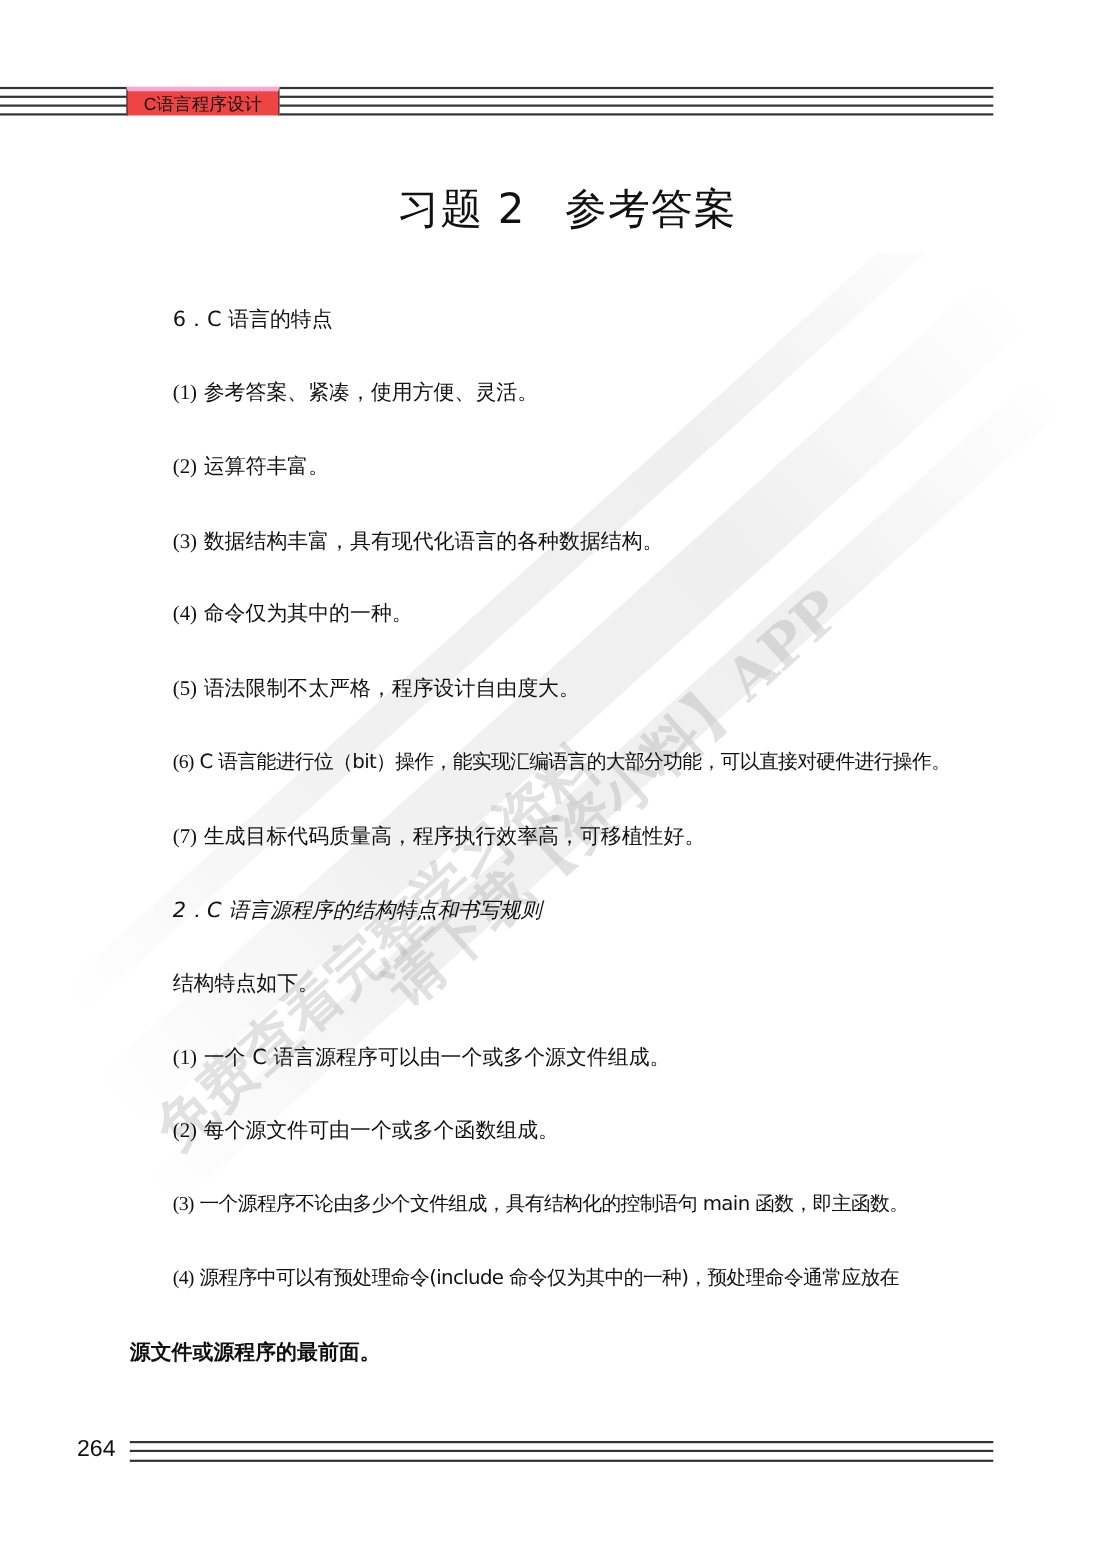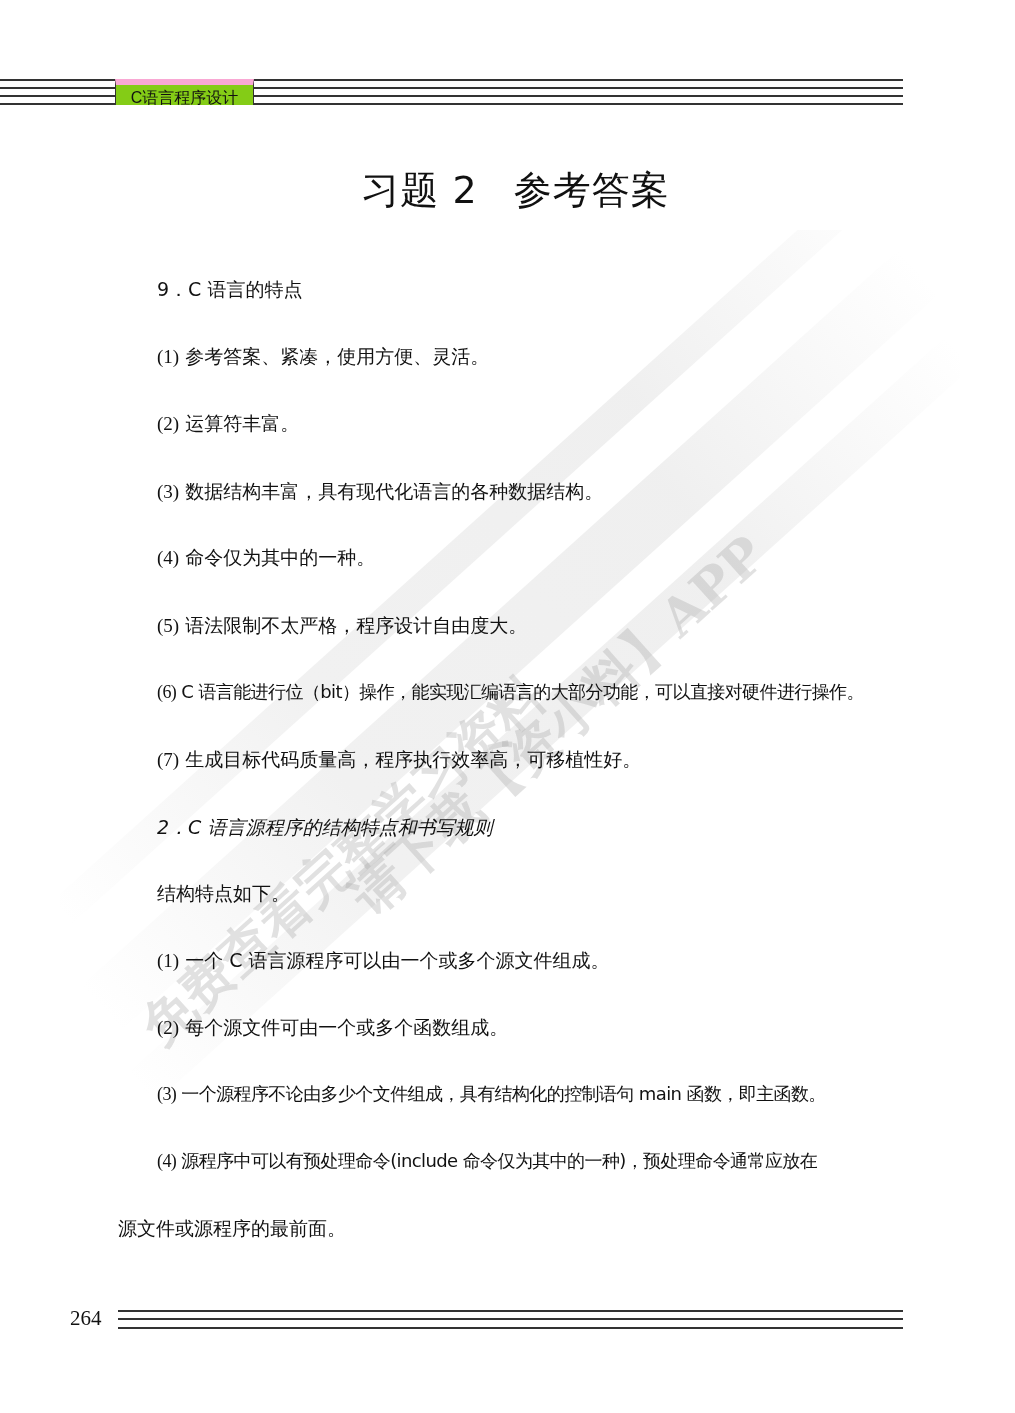--- a/index.html
+++ b/index.html
@@ -5,22 +5,22 @@
   html, body { margin: 0; padding: 0; background: #ffffff; }
   body {
     width: 1015px; height: 1413px; position: relative; overflow: hidden;
     font-family: "DejaVu Sans", "Liberation Sans", sans-serif;
     color: #1a1a1a;
   }
   
   .hdr-line { position: absolute; height: 2px; background: #333; }
   .hdr-box {
     position: absolute; left: 115px; top: 79px; width: 139px; height: 26px;
-    border-left: 1px solid #333; border-right: 1px solid #333; border-top: 6px solid #f9a8d4;
-    background: #84cc16; box-sizing: border-box;
+    border-left: 1px solid #333; border-right: 1px solid #333; border-top: 4px solid #f9a8d4;
+    background: #ef4444; box-sizing: border-box;
     font-size: 16px; line-height: 26px; text-align: center; color: #111;
     font-family: "Liberation Sans", "DejaVu Sans", sans-serif;
   }
   
   .watermark {
     position: absolute; left: 60px; top: 230px; width: 900px; height: 900px;
     pointer-events: none; overflow: hidden;
   }
   .wm-band {
     position: absolute; background: linear-gradient(90deg, rgba(220,220,220,0) 0%, rgba(215,215,215,0.35) 30%, rgba(210,210,210,0.35) 70%, rgba(220,220,220,0) 100%);
@@ -36,26 +36,26 @@
     position: absolute; left: 16px; right: 0; top: 165px; text-align: center;
     font-size: 38px; color: #111; letter-spacing: 1px;
     font-family: "DejaVu Sans", sans-serif;
   }
   .title .gap { display: inline-block; width: 36px; }
   
   .line {
     position: absolute; left: 157px; font-size: 19px; color: #111; white-space: nowrap;
     font-family: "DejaVu Sans", sans-serif;
   }
-  .line.flush { left: 118px; }
+  .line.flush { left: 118px; font-weight: bold; }
   .num { font-family: "Liberation Serif", serif; }
   
   .pageno {
     position: absolute; left: 70px; top: 1306px; font-size: 21px; color: #111;
-    font-family: Liberation Serif, serif;
+    font-family: Liberation Sans, sans-serif;
     text-align: center;
   }
   .ftr-line { position: absolute; left: 118px; width: 785px; height: 2px; background: #333; }
 </style>
 </head>
 <body>
 
 <div class="hdr-line" style="left:0; top:79px; width:116px;"></div>
 <div class="hdr-line" style="left:0; top:87px; width:116px;"></div>
 <div class="hdr-line" style="left:0; top:95px; width:116px;"></div>
@@ -72,21 +72,21 @@
   <div class="wm-band" style="left:-60px; top:470px; width:1100px; height:40px;"></div>
   <div class="wm-band" style="left:-140px; top:300px; width:1100px; height:30px;"></div>
   <div class="wm-text" style="left:90px; top:770px;">免费查看完整学习资料</div>
   <div class="wm-text" style="left:300px; top:640px;">请下载【资小料】APP</div>
 </div>
 
 <div class="title">
   <span>习题 2</span><span class="gap"></span><span>参考答案</span>
 </div>
 
-<div class="line" style="top:277px;">9．C 语言的特点</div>
+<div class="line" style="top:277px;">6．C 语言的特点</div>
 
 <div class="line" style="top:344px;"><span class="num">(1)</span> <span>参考答案、紧凑，使用方便、灵活。</span></div>
 <div class="line" style="top:411px;"><span class="num">(2)</span> <span>运算符丰富。</span></div>
 <div class="line" style="top:479px;"><span class="num">(3)</span> <span>数据结构丰富，具有现代化语言的各种数据结构。</span></div>
 <div class="line" style="top:545px;"><span class="num">(4)</span> <span>命令仅为其中的一种。</span></div>
 <div class="line" style="top:613px;"><span class="num">(5)</span> <span>语法限制不太严格，程序设计自由度大。</span></div>
 <div class="line" style="top:680px; font-size:18px; letter-spacing:-0.6px;"><span class="num">(6)</span> <span>C 语言能进行位（bit）操作，能实现汇编语言的大部分功能，可以直接对硬件进行操作。</span></div>
 <div class="line" style="top:747px;"><span class="num">(7)</span> <span>生成目标代码质量高，程序执行效率高，可移植性好。</span></div>
 
 <div class="line" style="top:815px;font-style:italic;">2．C 语言源程序的结构特点和书写规则</div>

